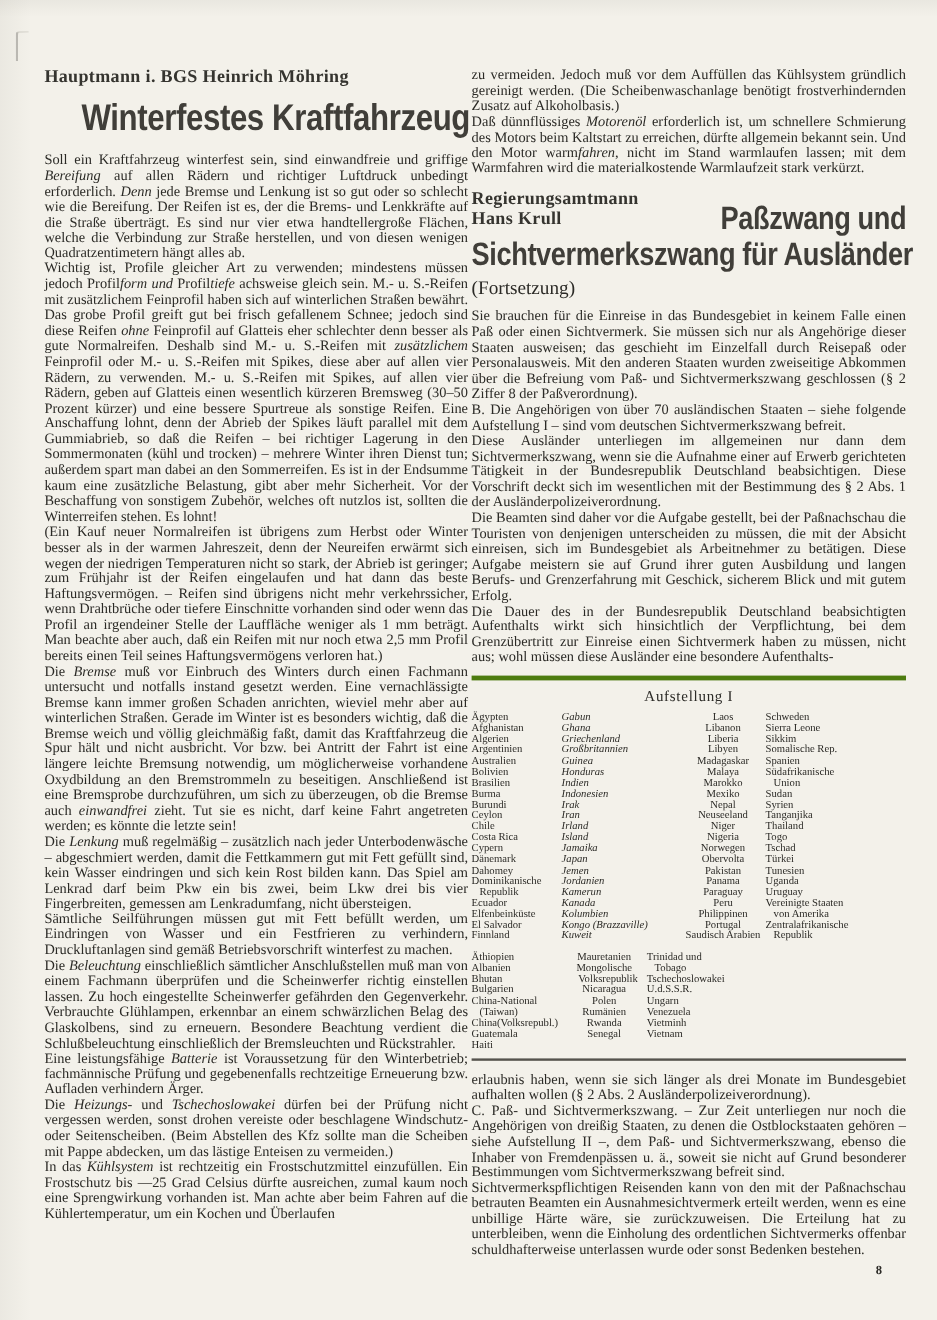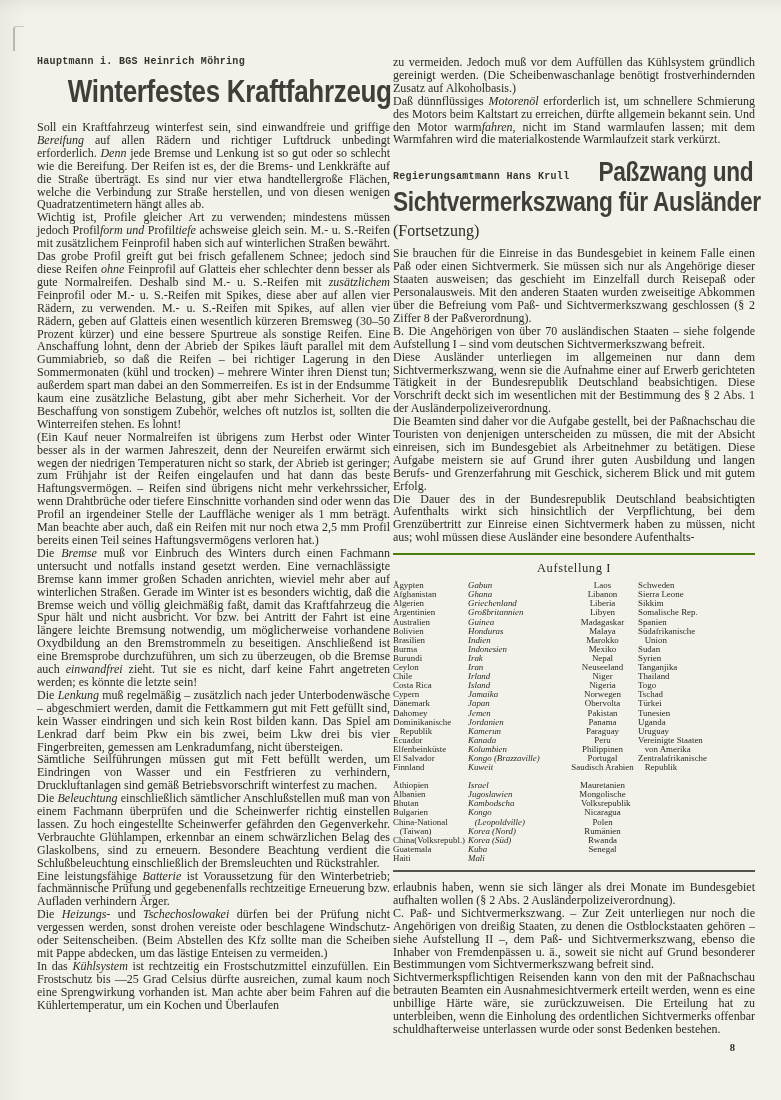--- a/index.html
+++ b/index.html
@@ -15,22 +15,22 @@
       linear-gradient(90deg, rgba(120,115,105,.07) 0, rgba(0,0,0,0) 26px),
       linear-gradient(180deg, rgba(120,115,105,.08) 0, rgba(0,0,0,0) 14px);}
   .edge-mark{position:absolute;left:13px;top:26px;width:9px;height:24px;
     border-left:2px solid rgba(90,88,80,.35);border-top:1px solid rgba(90,88,80,.25);
     border-radius:3px 0 0 0;}
 
   .col-left{position:absolute;left:37px;top:56px;width:353px;}
   .col-right{position:absolute;left:393px;top:56px;width:362px;}
 
   .author{
-    font-family:Liberation Mono, monospace;
-    font-weight:700;font-size:10px;letter-spacing:.3px;color:#35342f;
+    font-family:Liberation Serif, serif;
+    font-weight:700;font-size:15px;letter-spacing:.3px;color:#35342f;
   }
   .title-wrap{margin:9px 0 13px 0;}
   .big-title{
     display:inline-block;white-space:nowrap;
     font-family:"Liberation Sans","DejaVu Sans",sans-serif;
     font-weight:700;color:#403e39;letter-spacing:-.4px;
     transform:scaleX(.84);transform-origin:center;
   }
   .t1{font-size:31px;line-height:32px;}
   .t2{font-size:27px;line-height:29px;transform-origin:right;}
@@ -39,21 +39,21 @@
   .body-text p{margin:0;text-align:justify;font-size:12px;line-height:12.9px;}
   .body-text p i{font-style:italic;}
 
   .head2{margin:12px 0 2px 0;}
   .head2-row1{display:flex;align-items:flex-end;}
   .head2-row1 .author{padding-bottom:5px;}
   .head2-row2{text-align:left;margin-top:1px;}
   .fortsetzung{font-size:16px;margin:5px 0 7px 0;}
 
   .table-block{
-    margin-top:9px;border-top:2px solid #4d7c0f;border-bottom:2px solid #55534d;
+    margin-top:9px;border-top:4px solid #4d7c0f;border-bottom:2px solid #55534d;
     padding:3px 0 7px 0;margin-bottom:9px;
   }
   .tbl-title{text-align:center;font-size:12.5px;letter-spacing:.6px;margin:3px 0 5px 0;}
   .tbl-grid{display:flex;align-items:flex-start;}
   .tbl-col{flex:0 0 auto;}
   .tbl-col.c1{width:75px;}
   .tbl-col.c2{width:99px;font-style:italic;}
   .tbl-col.c3{width:71px;text-align:center;}
   .tbl-col.c4{width:117px;}
   .tline{font-size:8.9px;line-height:9.1px;white-space:pre;}
@@ -213,41 +213,40 @@
           <div class="tline">Äthiopien</div>
           <div class="tline">Albanien</div>
           <div class="tline">Bhutan</div>
           <div class="tline">Bulgarien</div>
           <div class="tline">China-National</div>
           <div class="tline">   (Taiwan)</div>
           <div class="tline">China(Volksrepubl.)</div>
           <div class="tline">Guatemala</div>
           <div class="tline">Haiti</div>
         </div>
-      <div class="tbl-col c2">
-          <div class="tline">Israel</div>
-          <div class="tline">Jugoslawien</div>
-          <div class="tline">Kambodscha</div>
-          <div class="tline">Kongo</div>
-          <div class="tline">   (Leopoldville)</div>
-          <div class="tline">Korea (Nord)</div>
-          <div class="tline">Korea (Süd)</div>
-          <div class="tline">Kuba</div>
-          <div class="tline">Mali</div>
-        </div>
       <div class="tbl-col c3">
           <div class="tline">Mauretanien</div>
           <div class="tline">Mongolische</div>
           <div class="tline">   Volksrepublik</div>
           <div class="tline">Nicaragua</div>
           <div class="tline">Polen</div>
           <div class="tline">Rumänien</div>
           <div class="tline">Rwanda</div>
           <div class="tline">Senegal</div>
         </div>
+      <div class="tbl-col c4">
+          <div class="tline">Trinidad und</div>
+          <div class="tline">   Tobago</div>
+          <div class="tline">Tschechoslowakei</div>
+          <div class="tline">U.d.S.S.R.</div>
+          <div class="tline">Ungarn</div>
+          <div class="tline">Venezuela</div>
+          <div class="tline">Vietminh</div>
+          <div class="tline">Vietnam</div>
+        </div>
     </div>
   </div>
 
   <div class="body-text">
     <p>erlaubnis haben, wenn sie sich länger als drei Monate im Bundesgebiet aufhalten wollen (§ 2 Abs. 2 Ausländerpolizeiverordnung).</p>
     <p>C. Paß- und Sichtvermerkszwang. – Zur Zeit unterliegen nur noch die Angehörigen von dreißig Staaten, zu denen die Ostblockstaaten gehören – siehe Aufstellung II –, dem Paß- und Sichtvermerkszwang, ebenso die Inhaber von Fremdenpässen u. ä., soweit sie nicht auf Grund besonderer Bestimmungen vom Sichtvermerkszwang befreit sind.</p>
     <p>Sichtvermerkspflichtigen Reisenden kann von den mit der Paßnachschau betrauten Beamten ein Ausnahmesichtvermerk erteilt werden, wenn es eine unbillige Härte wäre, sie zurückzuweisen. Die Erteilung hat zu unterbleiben, wenn die Einholung des ordentlichen Sichtvermerks offenbar schuldhafterweise unterlassen wurde oder sonst Bedenken bestehen.</p>
   </div>
 
   <div class="pagenum">8</div>

